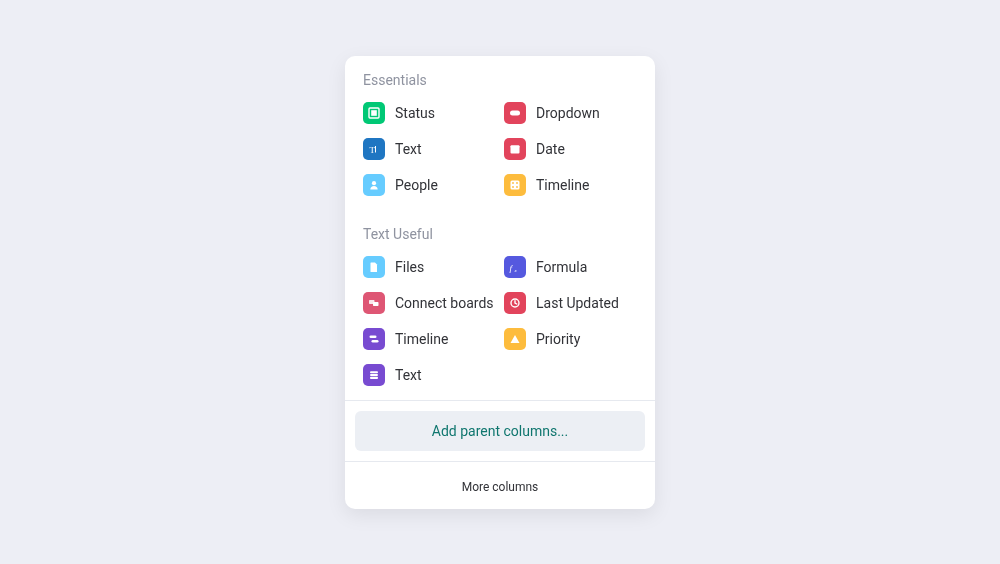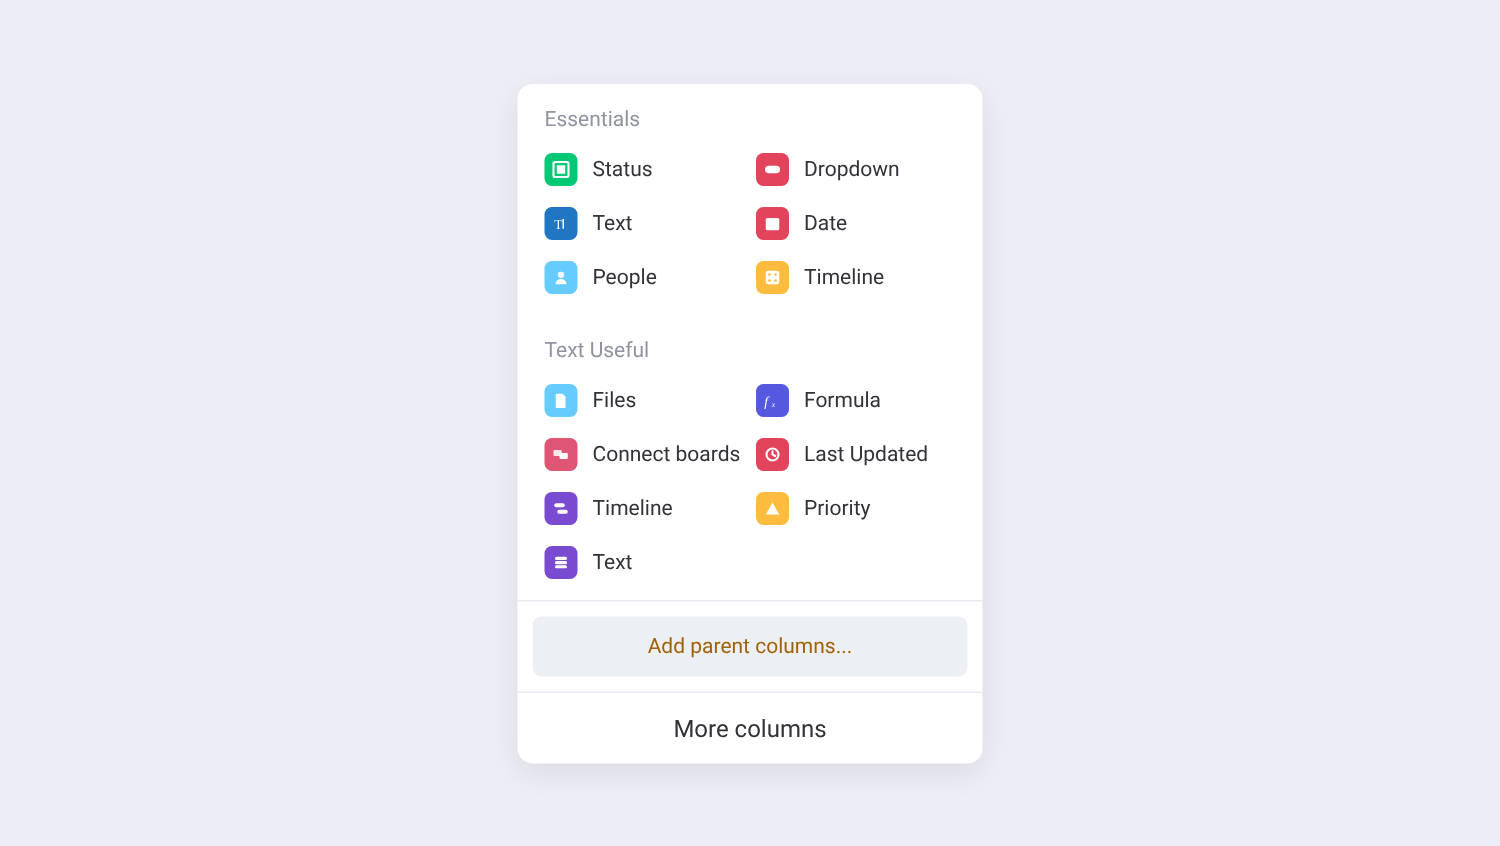--- a/index.html
+++ b/index.html
@@ -57,29 +57,29 @@
     }
     .footer-sep { height: 1px; background: #e6e9ef; }
     .footer-btn-wrap { padding: 10px; }
     .parent-btn {
       width: 100%;
       background: #eceff4;
       border: none;
       border-radius: 6px;
       padding: 12px;
       font-size: 14px;
-      color: #a16207;
+      color: #0f766e;
       cursor: pointer;
       font-family: inherit;
     }
     .more-btn-wrap { padding: 14px; text-align: center; }
     .more-btn {
       background: none;
       border: none;
-      font-size: 16px;
+      font-size: 12px;
       color: #323338;
       cursor: pointer;
       font-family: inherit;
     }
   </style>
 </head>
 <body>
 
 <div class="panel">
   <div id="sections">

